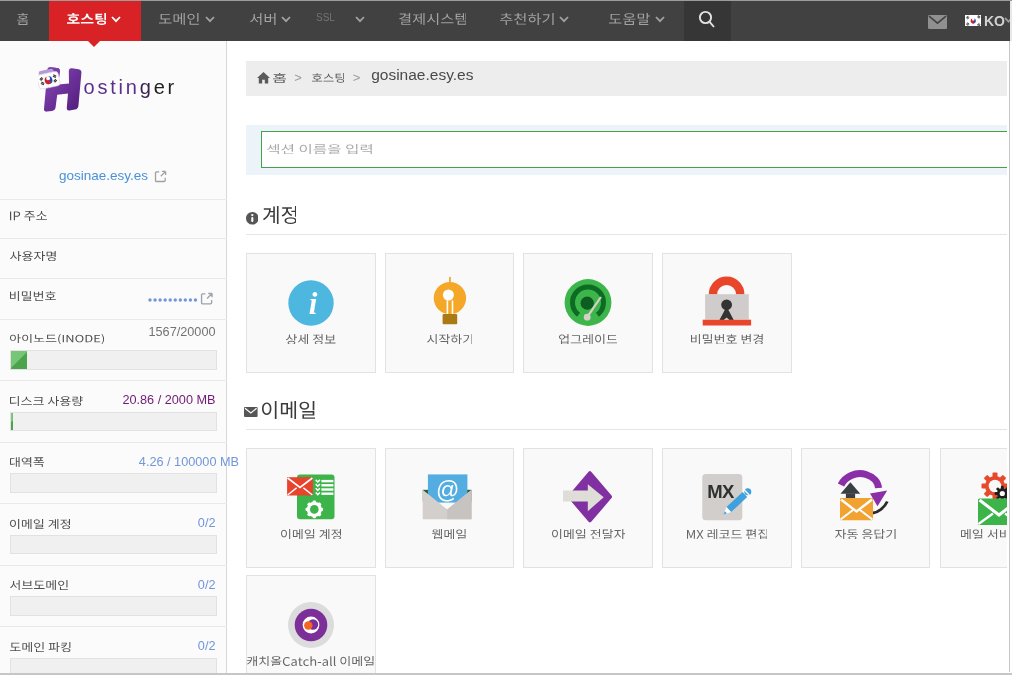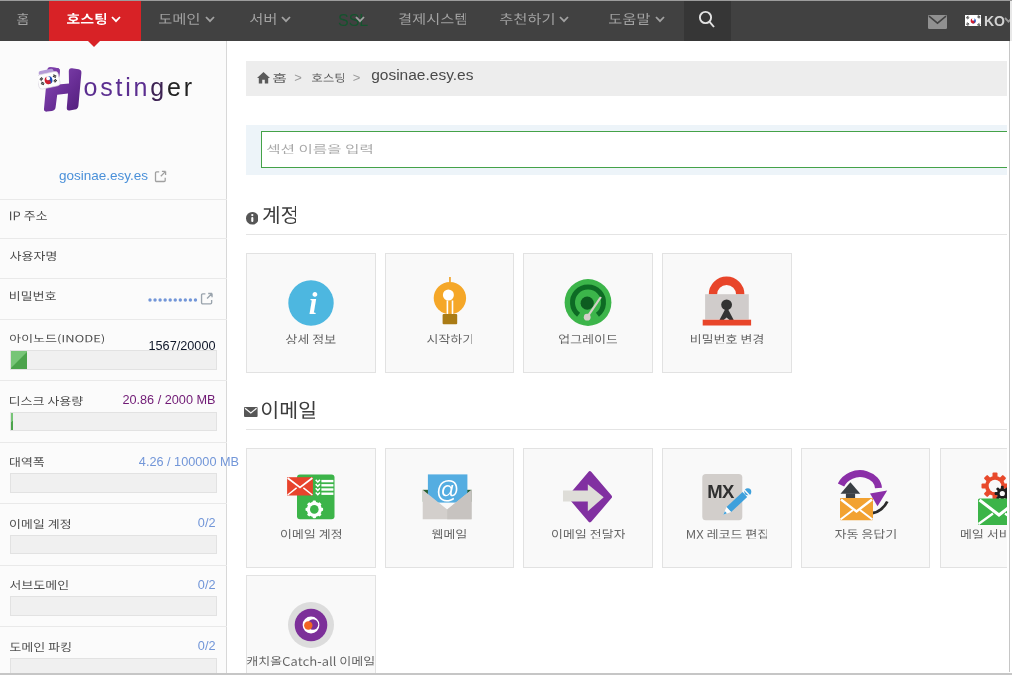--- a/index.html
+++ b/index.html
@@ -27,21 +27,21 @@
   </svg>
 <svg class="abs" style="left:204.5px;top:16.4px" width="10" height="7.2" viewBox="0 0 10 7.2">
     <path d="M1 1 L5.0 5.2 L9 1" fill="none" stroke="#a2a2a2" stroke-width="1.8"></path>
   </svg>
 <svg style="position:absolute;left:250.3px;top:13.3px" width="25.50" height="11.90" viewBox="4.89 -82.73 166.55 90.60" preserveAspectRatio="none">
     <path d="M50.2 -52H75.3V-45.2H50.2ZM28.3 -74.9H35.1V-58.7Q35.1 -51.2 33.2 -43.9Q31.4 -36.6 28 -30.3Q24.6 -24 20.1 -19.1Q15.5 -14.2 10.1 -11.3L4.9 -18Q9.9 -20.4 14.1 -24.7Q18.4 -29 21.6 -34.5Q24.8 -40.1 26.6 -46.2Q28.3 -52.4 28.3 -58.7ZM30 -74.9H36.7V-58.7Q36.7 -52.6 38.4 -46.6Q40.2 -40.6 43.4 -35.3Q46.6 -30.1 50.8 -26Q55.1 -21.9 60 -19.6L55 -12.9Q49.6 -15.7 45 -20.4Q40.4 -25.1 37.1 -31.2Q33.7 -37.3 31.8 -44.3Q30 -51.3 30 -58.7ZM71.2 -82.7H79.4V7.9H71.2Z M163.2 -82.7H171.4V7.9H163.2ZM139.4 -49.1H165.6V-42.3H139.4ZM100.6 -75.6H108.9V-52.1H134V-75.6H142.1V-14.9H100.6ZM108.9 -45.5V-21.7H134V-45.5Z" fill="#a2a2a2"></path>
   </svg>
 <svg class="abs" style="left:281px;top:16.4px" width="10" height="7.2" viewBox="0 0 10 7.2">
     <path d="M1 1 L5.0 5.2 L9 1" fill="none" stroke="#a2a2a2" stroke-width="1.8"></path>
   </svg>
-<div class="abs" style="left:338px;top:12px;font-size:16px;color:#14532d">SSL</div>
+<div class="abs" style="left:316px;top:12px;font-size:10px;color:#737373">SSL</div>
 <svg class="abs" style="left:355px;top:16.4px" width="10" height="7.2" viewBox="0 0 10 7.2">
     <path d="M1 1 L5.0 5.2 L9 1" fill="none" stroke="#a2a2a2" stroke-width="1.8"></path>
   </svg>
 <svg style="position:absolute;left:398.5px;top:13.3px" width="67.70" height="11.90" viewBox="6.47 -82.73 442.72 90.60" preserveAspectRatio="none">
     <path d="M71.1 -82.7H79.4V-36.5H71.1ZM42.5 -78.2H51.5Q51.5 -66.9 46.5 -58.2Q41.4 -49.5 32 -43.6Q22.6 -37.6 9.4 -34.5L6.5 -41.3Q18.2 -44 26.2 -48.7Q34.2 -53.5 38.4 -59.9Q42.5 -66.4 42.5 -74.2ZM11.1 -78.2H46.2V-71.4H11.1ZM48.2 -69.6H72.4V-63.1H48.2ZM47.4 -52.3H71.9V-45.8H47.4ZM21.2 -32.4H79.4V-10.2H29.6V4.2H21.4V-16.5H71.1V-25.7H21.2ZM21.4 0.2H82.4V6.9H21.4Z M165.8 -82.7H173.7V7.8H165.8ZM132.8 -50.2H150.2V-43.4H132.8ZM147.7 -80.6H155.5V3.1H147.7ZM115.5 -68.6H121.9V-57.1Q121.9 -49.7 120.5 -42.7Q119.1 -35.6 116.4 -29.4Q113.7 -23.3 109.8 -18.3Q105.9 -13.4 101 -10.3L95.9 -16.5Q102.2 -20.3 106.5 -26.7Q110.9 -33.1 113.2 -41Q115.5 -48.9 115.5 -57.1ZM117.2 -68.6H123.5V-57.1Q123.5 -49.3 125.8 -41.8Q128 -34.3 132.2 -28.2Q136.5 -22.2 142.7 -18.6L137.7 -12.4Q131.1 -16.5 126.5 -23.4Q122 -30.2 119.6 -39Q117.2 -47.7 117.2 -57.1ZM98.4 -72.1H139.7V-65.3H98.4Z M212.8 -74.9H219.7V-58.7Q219.7 -50.9 217.7 -43.5Q215.8 -36.2 212.2 -29.9Q208.7 -23.5 203.9 -18.7Q199.2 -13.8 193.6 -11L188.5 -17.9Q193.6 -20.2 198 -24.5Q202.4 -28.8 205.7 -34.2Q209 -39.7 210.9 -46Q212.8 -52.3 212.8 -58.7ZM214.2 -74.9H221.1V-58.7Q221.1 -52.5 222.9 -46.5Q224.8 -40.5 228.1 -35.1Q231.5 -29.8 235.8 -25.8Q240.2 -21.7 245.2 -19.4L240.2 -12.8Q234.7 -15.4 230 -20.1Q225.3 -24.8 221.8 -30.9Q218.2 -37 216.2 -44.1Q214.2 -51.2 214.2 -58.7ZM254.7 -82.7H263V7.9H254.7Z M317.2 -76.5H324.5V-69.5Q324.5 -63.6 322.4 -58.3Q320.4 -53 316.9 -48.5Q313.3 -43.9 308.7 -40.3Q304 -36.7 298.8 -34.2Q293.5 -31.7 288.1 -30.4L284.4 -37.3Q289.1 -38.3 293.9 -40.4Q298.6 -42.5 302.8 -45.6Q307 -48.6 310.2 -52.4Q313.5 -56.2 315.4 -60.6Q317.2 -64.9 317.2 -69.5ZM318.8 -76.5H325.9V-69.5Q325.9 -64.9 327.8 -60.6Q329.7 -56.2 333 -52.4Q336.2 -48.6 340.4 -45.5Q344.6 -42.5 349.4 -40.3Q354.1 -38.2 358.9 -37.3L355.1 -30.4Q349.7 -31.7 344.5 -34.2Q339.3 -36.7 334.6 -40.3Q330 -43.9 326.4 -48.4Q322.8 -53 320.8 -58.3Q318.8 -63.6 318.8 -69.5ZM281 -11.3H363V-4.4H281Z M411.9 -60H427.3V-53.2H411.9ZM377.1 -40.4H382.8Q389.9 -40.4 395.3 -40.6Q400.8 -40.7 405.6 -41.3Q410.4 -41.8 415.3 -42.8L416.2 -36.2Q411 -35.1 406.1 -34.6Q401.2 -34 395.6 -33.9Q390.1 -33.7 382.8 -33.7H377.1ZM377.1 -76.8H411.3V-70H385.1V-36.5H377.1ZM382.6 -59H407.7V-52.5H382.6ZM441.3 -82.7H449.2V-28.3H441.3ZM423.8 -81.1H431.7V-29.1H423.8ZM389.8 -24H449.2V6.6H389.8ZM441.1 -17.3H398V-0.2H441.1Z" fill="#a2a2a2"></path>
   </svg>
 <svg style="position:absolute;left:500.3px;top:13.3px" width="53.60" height="11.90" viewBox="5.00 -82.69 350.16 90.58" preserveAspectRatio="none">
     <path d="M41.7 -25.2H49.9V7.9H41.7ZM5 -28H86.7V-21.1H5ZM41.7 -67.1H49V-64.8Q49 -60.2 47.1 -56Q45.2 -51.9 41.8 -48.4Q38.4 -44.9 33.9 -42.1Q29.3 -39.4 24 -37.6Q18.8 -35.7 13.1 -34.9L10.1 -41.5Q15 -42.2 19.6 -43.7Q24.3 -45.2 28.3 -47.4Q32.2 -49.6 35.3 -52.4Q38.3 -55.1 40 -58.3Q41.7 -61.4 41.7 -64.8ZM42.7 -67.1H50V-64.8Q50 -61.5 51.7 -58.3Q53.4 -55.2 56.4 -52.4Q59.4 -49.7 63.4 -47.5Q67.3 -45.2 72 -43.7Q76.6 -42.2 81.5 -41.5L78.5 -34.9Q72.8 -35.7 67.5 -37.6Q62.3 -39.4 57.7 -42.2Q53.2 -44.9 49.9 -48.4Q46.5 -51.9 44.6 -56.1Q42.7 -60.2 42.7 -64.8ZM12.9 -71.5H78.8V-64.8H12.9ZM41.7 -82.7H49.9V-69.2H41.7Z M119.6 -65.6H126.4V-61.1Q126.4 -53 123.3 -46.1Q120.2 -39.1 114.5 -34Q108.9 -28.9 101.3 -26.2L97.2 -32.7Q103.9 -34.9 109 -39.2Q114 -43.5 116.8 -49.1Q119.6 -54.8 119.6 -61.1ZM121 -65.6H127.8V-61.1Q127.8 -55.2 130.6 -49.8Q133.5 -44.5 138.6 -40.5Q143.7 -36.5 150.4 -34.3L146.3 -27.8Q138.8 -30.3 133.1 -35.2Q127.4 -40 124.2 -46.7Q121 -53.3 121 -61.1ZM99.5 -70.6H147.8V-63.9H99.5ZM119.6 -82.1H127.9V-68.1H119.6ZM144.7 -54.9H167.5V-47.9H144.7ZM163.1 -82.6H171.4V-15.1H163.1ZM113.7 -1H173.9V5.8H113.7ZM113.7 -21.1H121.9V2.6H113.7Z M250.3 -82.7H258.5V7.8H250.3ZM256.6 -45.5H273.3V-38.5H256.6ZM188.5 -68.2H241.8V-61.4H188.5ZM215.6 -54Q222 -54 226.9 -51.3Q231.9 -48.6 234.7 -44Q237.6 -39.3 237.6 -33.2Q237.6 -27.1 234.7 -22.4Q231.9 -17.7 226.9 -15Q222 -12.4 215.6 -12.4Q209.2 -12.4 204.2 -15Q199.3 -17.7 196.4 -22.4Q193.5 -27.1 193.5 -33.2Q193.5 -39.3 196.4 -44Q199.3 -48.6 204.2 -51.3Q209.2 -54 215.6 -54ZM215.6 -47.1Q211.5 -47.1 208.3 -45.3Q205.1 -43.5 203.3 -40.4Q201.4 -37.3 201.4 -33.2Q201.4 -29.1 203.3 -26Q205.1 -22.8 208.3 -21.1Q211.5 -19.3 215.6 -19.3Q219.6 -19.3 222.8 -21.1Q226 -22.8 227.8 -26Q229.7 -29.1 229.7 -33.2Q229.7 -37.3 227.8 -40.4Q226 -43.5 222.8 -45.3Q219.6 -47.1 215.6 -47.1ZM211.3 -81.6H219.6V-65.2H211.3Z M346.9 -82.7H355.2V7.8H346.9ZM320.4 -72.9H328.6Q328.6 -63.1 326.2 -54Q323.9 -44.9 318.9 -36.7Q313.9 -28.6 305.9 -21.6Q297.9 -14.6 286.5 -9.1L282.1 -15.8Q295.2 -22.1 303.7 -30.5Q312.2 -38.9 316.3 -49.3Q320.4 -59.6 320.4 -71.6ZM286.3 -72.9H323.9V-66.2H286.3Z" fill="#a2a2a2"></path>
   </svg>
 <svg class="abs" style="left:559.2px;top:16.4px" width="10" height="7.2" viewBox="0 0 10 7.2">
@@ -90,21 +90,21 @@
 <path d="M10.7 3.3 a3.9 3.9 0 0 1 0 7.8 a1.95 1.95 0 0 1 0 -3.9 a1.95 1.95 0 0 0 0 -3.9" fill="#1b4bb8"></path>
 <path d="M10.7 3.3 a3.9 3.9 0 0 0 0 7.8 a1.95 1.95 0 0 0 0 -3.9 a1.95 1.95 0 0 1 0 -3.9" fill="#d02030"></path>
 <g stroke="#333" stroke-width="1.1">
 <path d="M2.3 4.8 l2.6 -1.9 M3 6 l2.6 -1.9"></path>
 <path d="M16.5 2.9 l2.6 1.9 M15.8 4.1 l2.6 1.9"></path>
 <path d="M2.6 8.7 l2.6 1.9 M3.3 7.5 l2.6 1.9"></path>
 <path d="M16.2 10.6 l2.6 -1.9 M15.5 9.4 l2.6 -1.9"></path>
       </g>
 </g>
   </svg>
-<div class="abs" style="left:83.5px;top:75px;font-size:25px;letter-spacing:2.8px;line-height:25px"><span style="color:#5b2e90">ostin</span><span style="color:#3d2353">g</span><span style="color:#222">er</span></div>
+<div class="abs" style="left:83.5px;top:75px;font-size:20px;letter-spacing:2.8px;line-height:25px"><span style="color:#5b2e90">ostin</span><span style="color:#3d2353">g</span><span style="color:#222">er</span></div>
 <div class="abs" style="left:59px;top:167.5px;font-size:13.5px;color:#4a90d9">gosinae.esy.es</div>
 <svg class="abs" style="left:154px;top:170px" width="13" height="13" viewBox="0 0 13 13">
     <path d="M5.2 1.8 H2.6 A1.1 1.1 0 0 0 1.5 2.9 V10.4 A1.1 1.1 0 0 0 2.6 11.5 H10.1 A1.1 1.1 0 0 0 11.2 10.4 V7.8" fill="none" stroke="#a0a0a0" stroke-width="1.3"></path>
     <path d="M6.8 6.2 L11.6 1.4 M11.6 1.4 H7.9 M11.6 1.4 V5.1" fill="none" stroke="#a0a0a0" stroke-width="1.3"></path>
   </svg>
 <div class="abs" style="left:0;top:199px;width:227px;height:1px;background:#e9e9e9"></div>
 <div class="abs" style="left:0;top:237.5px;width:227px;height:1px;background:#e9e9e9"></div>
 <div class="abs" style="left:0;top:277.5px;width:227px;height:1px;background:#e9e9e9"></div>
 <div class="abs" style="left:0;top:318.5px;width:227px;height:1px;background:#e9e9e9"></div>
 <div class="abs" style="left:0;top:380px;width:227px;height:1px;background:#e9e9e9"></div>
@@ -133,21 +133,21 @@
     <circle cx="42.4" cy="2" r="1.7" fill="#7296d8"></circle>
     <circle cx="47.449999999999996" cy="2" r="1.7" fill="#7296d8"></circle>
   </svg>
 <svg class="abs" style="left:200px;top:291.5px" width="13.5" height="13.5" viewBox="0 0 13 13">
     <path d="M5.2 1.8 H2.6 A1.1 1.1 0 0 0 1.5 2.9 V10.4 A1.1 1.1 0 0 0 2.6 11.5 H10.1 A1.1 1.1 0 0 0 11.2 10.4 V7.8" fill="none" stroke="#9aa4ad" stroke-width="1.3"></path>
     <path d="M6.8 6.2 L11.6 1.4 M11.6 1.4 H7.9 M11.6 1.4 V5.1" fill="none" stroke="#9aa4ad" stroke-width="1.3"></path>
   </svg>
 <svg style="position:absolute;left:10.2px;top:334.3px" width="94.07" height="10.20" viewBox="6.31 -82.73 723.64 102.38" preserveAspectRatio="none">
     <path d="M29 -75.7Q35.7 -75.7 40.8 -71.9Q45.9 -68 48.8 -60.9Q51.7 -53.8 51.7 -44.2Q51.7 -34.6 48.8 -27.5Q45.9 -20.4 40.8 -16.5Q35.7 -12.6 29 -12.6Q22.4 -12.6 17.3 -16.5Q12.1 -20.4 9.2 -27.5Q6.3 -34.6 6.3 -44.2Q6.3 -53.8 9.2 -60.9Q12.1 -68 17.3 -71.9Q22.4 -75.7 29 -75.7ZM29 -68.3Q24.7 -68.3 21.3 -65.3Q18 -62.4 16.1 -57Q14.2 -51.5 14.2 -44.2Q14.2 -36.9 16.1 -31.4Q18 -26 21.3 -23Q24.7 -20 29.1 -20Q33.4 -20 36.7 -23Q40.1 -26 41.9 -31.4Q43.8 -36.9 43.8 -44.2Q43.8 -51.5 41.9 -57Q40.1 -62.4 36.7 -65.3Q33.4 -68.3 29 -68.3ZM66.2 -82.7H74.5V7.8H66.2ZM72.6 -46.6H89.3V-39.6H72.6Z M162.7 -82.7H171V7.9H162.7ZM123.3 -75.7Q130 -75.7 135.2 -71.9Q140.3 -68 143.3 -60.9Q146.2 -53.8 146.2 -44.2Q146.2 -34.6 143.3 -27.5Q140.3 -20.4 135.2 -16.5Q130 -12.6 123.3 -12.6Q116.6 -12.6 111.4 -16.5Q106.2 -20.4 103.2 -27.5Q100.3 -34.6 100.3 -44.2Q100.3 -53.8 103.2 -60.9Q106.2 -68 111.4 -71.9Q116.6 -75.7 123.3 -75.7ZM123.3 -68.3Q118.8 -68.3 115.5 -65.3Q112.1 -62.4 110.2 -57Q108.3 -51.5 108.3 -44.2Q108.3 -36.9 110.2 -31.4Q112.1 -26 115.5 -23Q118.8 -20 123.3 -20Q127.7 -20 131.1 -23Q134.4 -26 136.3 -31.4Q138.2 -36.9 138.2 -44.2Q138.2 -51.5 136.3 -57Q134.4 -62.4 131.1 -65.3Q127.7 -68.3 123.3 -68.3Z M199 -41.6H261.6V-34.8H199ZM189 -10.7H271V-3.9H189ZM225.7 -37.5H234V-8.6H225.7ZM199 -75H207.4V-38.7H199Z M291.4 -39.3H353.5V-32.5H291.4ZM281 -11.4H363V-4.5H281ZM291.4 -74.3H352.6V-67.5H299.6V-36.3H291.4Z M391.9 19.6Q385 8.4 381.1 -4Q377.2 -16.3 377.2 -31.1Q377.2 -45.8 381.1 -58.2Q385 -70.6 391.9 -81.8L397.5 -79.2Q391.1 -68.5 387.9 -56.2Q384.8 -43.8 384.8 -31.1Q384.8 -18.3 387.9 -6Q391.1 6.4 397.5 17.1Z M411.9 0V-73.3H421.1V0Z M441.2 0V-73.3H450.6L477.4 -27.1L485.3 -12H485.8Q485.3 -17.5 484.9 -23.5Q484.5 -29.5 484.5 -35.2V-73.3H493.3V0H483.8L457.1 -46.3L449.2 -61.3H448.8Q449.1 -55.8 449.5 -50.1Q449.9 -44.3 449.9 -38.5V0Z M540.5 1.3Q531.3 1.3 524.3 -3.3Q517.2 -8 513.2 -16.6Q509.2 -25.2 509.2 -36.9Q509.2 -48.7 513.2 -57.1Q517.2 -65.6 524.3 -70.1Q531.3 -74.6 540.5 -74.6Q549.7 -74.6 556.8 -70.1Q563.8 -65.5 567.8 -57.1Q571.8 -48.7 571.8 -36.9Q571.8 -25.2 567.8 -16.6Q563.8 -8 556.8 -3.3Q549.7 1.3 540.5 1.3ZM540.5 -6.8Q547.1 -6.8 552 -10.5Q556.9 -14.2 559.6 -21Q562.3 -27.8 562.3 -36.9Q562.3 -46.1 559.6 -52.7Q556.9 -59.4 552 -63Q547.1 -66.5 540.5 -66.5Q534 -66.5 529 -63Q524.1 -59.4 521.4 -52.7Q518.7 -46.1 518.7 -36.9Q518.7 -27.8 521.4 -21Q524.1 -14.2 529 -10.5Q534 -6.8 540.5 -6.8Z M587.7 0V-73.3H606Q617.3 -73.3 625 -69.1Q632.7 -64.8 636.6 -56.7Q640.5 -48.6 640.5 -36.9Q640.5 -25.3 636.6 -17Q632.7 -8.7 625.1 -4.4Q617.5 0 606.4 0ZM596.9 -7.6H605.2Q613.8 -7.6 619.6 -11.1Q625.3 -14.5 628.2 -21.1Q631 -27.7 631 -36.9Q631 -46.3 628.2 -52.7Q625.3 -59.1 619.6 -62.4Q613.8 -65.8 605.2 -65.8H596.9Z M656.5 0V-73.3H698.7V-65.5H665.7V-42.5H693.5V-34.6H665.7V-7.9H699.8V0Z M715.2 19.6 709.5 17.1Q716 6.4 719.2 -6Q722.4 -18.3 722.4 -31.1Q722.4 -43.8 719.2 -56.2Q716 -68.5 709.5 -79.2L715.2 -81.8Q722.2 -70.6 726.1 -58.2Q729.9 -45.8 729.9 -31.1Q729.9 -16.3 726.1 -4Q722.2 8.4 715.2 19.6Z" fill="#4f4f4f"></path>
   </svg>
-<div class="abs" style="right:796.5px;top:339px;font-size:12.7px;color:#0f172a">1567/20000</div>
+<div class="abs" style="right:796.5px;top:325px;font-size:12.7px;color:#737373">1567/20000</div>
 <div class="abs" style="left:9.5px;top:350.2px;width:207px;height:19.5px;background:#f0f0f0;border:1px solid #e2e2e2"></div>
 <div class="abs" style="left:10.5px;top:351.2px;width:16px;height:17.5px;background:linear-gradient(135deg,#77c577 49%,#4ba34b 51%)"></div>
 <svg style="position:absolute;left:10.2px;top:395.7px" width="72.82" height="10.20" viewBox="10.83 -82.69 560.13 90.60" preserveAspectRatio="none">
     <path d="M70.7 -82.7H79V7.9H70.7ZM10.8 -21.6H18.1Q27.1 -21.6 34.3 -21.8Q41.5 -22 47.9 -22.7Q54.4 -23.4 61.1 -24.6L61.9 -17.6Q55.1 -16.3 48.5 -15.7Q41.9 -15 34.6 -14.8Q27.3 -14.5 18.1 -14.5H10.8ZM10.8 -74.1H53.5V-67.2H19.1V-19H10.8Z M133.2 -76.5H140.5V-69.5Q140.5 -63.6 138.4 -58.3Q136.4 -53 132.9 -48.5Q129.3 -43.9 124.7 -40.3Q120 -36.7 114.8 -34.2Q109.5 -31.7 104.1 -30.4L100.4 -37.3Q105.1 -38.3 109.9 -40.4Q114.6 -42.5 118.8 -45.6Q123 -48.6 126.2 -52.4Q129.5 -56.2 131.4 -60.6Q133.2 -64.9 133.2 -69.5ZM134.8 -76.5H141.9V-69.5Q141.9 -64.9 143.8 -60.6Q145.7 -56.2 149 -52.4Q152.2 -48.6 156.4 -45.5Q160.6 -42.5 165.4 -40.3Q170.1 -38.2 174.9 -37.3L171.1 -30.4Q165.7 -31.7 160.5 -34.2Q155.3 -36.7 150.6 -40.3Q146 -43.9 142.4 -48.4Q138.8 -53 136.8 -58.3Q134.8 -63.6 134.8 -69.5ZM97 -11.3H179V-4.4H97Z M198.8 -73.5H256.1V-66.7H198.8ZM189 -11.7H270.7V-4.8H189ZM252.6 -73.5H260.7V-62.4Q260.7 -55.8 260.5 -49.1Q260.4 -42.5 259.6 -35Q258.8 -27.6 256.9 -18.3L248.6 -19.1Q250.6 -27.8 251.4 -35.2Q252.3 -42.5 252.4 -49.2Q252.6 -55.9 252.6 -62.4ZM254.6 -48.5V-42.2L197.5 -39.2L196.3 -46Z M325.5 -74.9H332.3V-58.7Q332.3 -51.2 330.4 -44Q328.6 -36.8 325.2 -30.5Q321.8 -24.2 317.2 -19.3Q312.6 -14.4 307.2 -11.5L302.1 -18.2Q307.1 -20.7 311.3 -24.9Q315.6 -29.2 318.8 -34.7Q322 -40.2 323.8 -46.3Q325.5 -52.5 325.5 -58.7ZM327 -74.9H333.7V-58.7Q333.7 -52.7 335.5 -46.8Q337.2 -40.9 340.4 -35.7Q343.6 -30.5 347.7 -26.4Q351.9 -22.3 356.7 -19.9L351.6 -13.3Q346.3 -16 341.8 -20.7Q337.4 -25.4 334.1 -31.5Q330.7 -37.5 328.9 -44.5Q327 -51.4 327 -58.7ZM364.6 -82.7H372.9V7.8H364.6ZM371 -46.1H387.7V-39H371Z M415.5 -52H423.8V-35H415.5ZM448.7 -52H456.9V-35H448.7ZM395.4 -38H477.1V-31.3H395.4ZM436.2 -24.4Q450.7 -24.4 458.9 -20.3Q467.1 -16.2 467.1 -8.5Q467.1 -0.7 458.9 3.5Q450.7 7.6 436.2 7.6Q421.7 7.6 413.4 3.5Q405.2 -0.7 405.2 -8.5Q405.2 -16.2 413.4 -20.3Q421.7 -24.4 436.2 -24.4ZM436.2 -18Q429.1 -18 424 -16.9Q419 -15.8 416.3 -13.6Q413.6 -11.5 413.6 -8.5Q413.6 -5.3 416.3 -3.2Q419 -1 424 0.1Q429.1 1.2 436.2 1.2Q443.3 1.2 448.3 0.1Q453.4 -1 456.1 -3.2Q458.8 -5.3 458.8 -8.5Q458.8 -11.5 456.1 -13.6Q453.4 -15.8 448.3 -16.9Q443.3 -18 436.2 -18ZM436.2 -81Q446 -81 453.2 -79Q460.3 -77 464.2 -73.3Q468 -69.5 468 -64.2Q468 -59 464.2 -55.2Q460.3 -51.4 453.2 -49.4Q446 -47.5 436.2 -47.5Q426.4 -47.5 419.3 -49.4Q412.1 -51.4 408.3 -55.2Q404.4 -59 404.4 -64.2Q404.4 -69.5 408.3 -73.3Q412.1 -77 419.3 -79Q426.4 -81 436.2 -81ZM436.2 -74.5Q429.1 -74.5 423.8 -73.3Q418.6 -72.1 415.8 -69.8Q412.9 -67.5 412.9 -64.2Q412.9 -61 415.8 -58.7Q418.6 -56.3 423.8 -55.1Q429.1 -53.9 436.2 -53.9Q443.5 -53.9 448.7 -55.1Q453.9 -56.3 456.7 -58.7Q459.5 -61 459.5 -64.2Q459.5 -67.5 456.7 -69.8Q453.9 -72.1 448.7 -73.3Q443.5 -74.5 436.2 -74.5Z M555 -68.6H571V-61.6H555ZM555 -49.6H571V-42.6H555ZM549.3 -82.6H557.6V-27.9H549.3ZM491.3 -40.1H498.4Q506.6 -40.1 513.6 -40.3Q520.5 -40.5 527 -41.2Q533.6 -41.8 540.6 -43L541.4 -36.2Q534.2 -35 527.6 -34.3Q520.9 -33.7 513.9 -33.4Q506.8 -33.2 498.4 -33.2H491.3ZM491.1 -77H531.8V-52.5H499.5V-35.7H491.3V-58.9H523.7V-70.3H491.1ZM528.7 -25.3Q537.9 -25.3 544.6 -23.3Q551.2 -21.3 554.8 -17.7Q558.4 -14.1 558.4 -8.8Q558.4 -1 550.5 3.3Q542.5 7.6 528.7 7.6Q519.4 7.6 512.8 5.7Q506.1 3.8 502.5 0.1Q498.9 -3.6 498.9 -8.8Q498.9 -14.1 502.5 -17.7Q506.1 -21.3 512.8 -23.3Q519.4 -25.3 528.7 -25.3ZM528.7 -18.8Q521.9 -18.8 517.1 -17.6Q512.2 -16.4 509.6 -14.2Q507 -12 507 -8.8Q507 -5.7 509.6 -3.4Q512.2 -1.2 517.1 -0Q521.9 1.2 528.7 1.2Q535.4 1.2 540.3 -0Q545.2 -1.2 547.7 -3.4Q550.3 -5.7 550.3 -8.8Q550.3 -12 547.7 -14.2Q545.2 -16.4 540.3 -17.6Q535.4 -18.8 528.7 -18.8Z" fill="#4f4f4f"></path>
   </svg>
 <div class="abs" style="right:796.5px;top:393.4px;font-size:12.7px;color:#701a75">20.86 / 2000 MB</div>
 <div class="abs" style="left:9.5px;top:411.6px;width:207px;height:19.5px;background:#f0f0f0;border:1px solid #e2e2e2"></div>
 <div class="abs" style="left:10.5px;top:412.6px;width:2.5px;height:17.5px;background:linear-gradient(135deg,#77c577 49%,#4ba34b 51%)"></div>
 <svg style="position:absolute;left:10.2px;top:457.2px" width="34.12" height="10.20" viewBox="8.24 -82.69 262.45 90.48" preserveAspectRatio="none">
     <path d="M73.8 -82.7H81.7V7.8H73.8ZM58.5 -46.4H75.9V-39.6H58.5ZM53.3 -80.7H61V3.1H53.3ZM8.2 -21.5H14.1Q20.8 -21.5 26.2 -21.7Q31.7 -21.8 36.6 -22.4Q41.6 -23 46.8 -24.1L47.6 -17.2Q42.2 -16.1 37.1 -15.5Q32.1 -14.9 26.5 -14.7Q21 -14.5 14.1 -14.5H8.2ZM8.2 -71.7H41.8V-64.9H16.5V-18.3H8.2Z M138.2 -69.4H165.7V-62.6H138.2ZM138.2 -49.1H165.7V-42.3H138.2ZM111 -24.4H171.4V7.8H163.1V-17.7H111ZM163.1 -82.7H171.4V-29.4H163.1ZM121.7 -77.6Q128.3 -77.6 133.6 -74.9Q138.8 -72.1 141.9 -67.2Q144.9 -62.2 144.9 -55.9Q144.9 -49.5 141.9 -44.6Q138.8 -39.7 133.6 -36.9Q128.3 -34.1 121.7 -34.1Q115 -34.1 109.8 -36.9Q104.5 -39.7 101.4 -44.6Q98.4 -49.5 98.4 -55.9Q98.4 -62.2 101.4 -67.2Q104.5 -72.1 109.8 -74.9Q115 -77.6 121.7 -77.6ZM121.7 -70.5Q117.3 -70.5 113.8 -68.6Q110.3 -66.7 108.3 -63.4Q106.3 -60.1 106.3 -55.9Q106.3 -51.6 108.3 -48.3Q110.3 -44.9 113.8 -43.1Q117.3 -41.2 121.7 -41.2Q126 -41.2 129.5 -43.1Q133 -44.9 135 -48.3Q137 -51.6 137 -55.9Q137 -60.1 135 -63.4Q133 -66.7 129.5 -68.6Q126 -70.5 121.7 -70.5Z M196.6 -79.4H262.9V-72.6H196.6ZM196.9 -53H262.6V-46.4H196.9ZM210.2 -76.3H218.5V-49.2H210.2ZM241 -76.3H249.3V-49.2H241ZM189 -35.4H270.7V-28.7H189ZM225.7 -48.3H234V-32.8H225.7ZM198.1 -19.7H260.6V7.8H252.3V-13H198.1Z" fill="#4f4f4f"></path>

